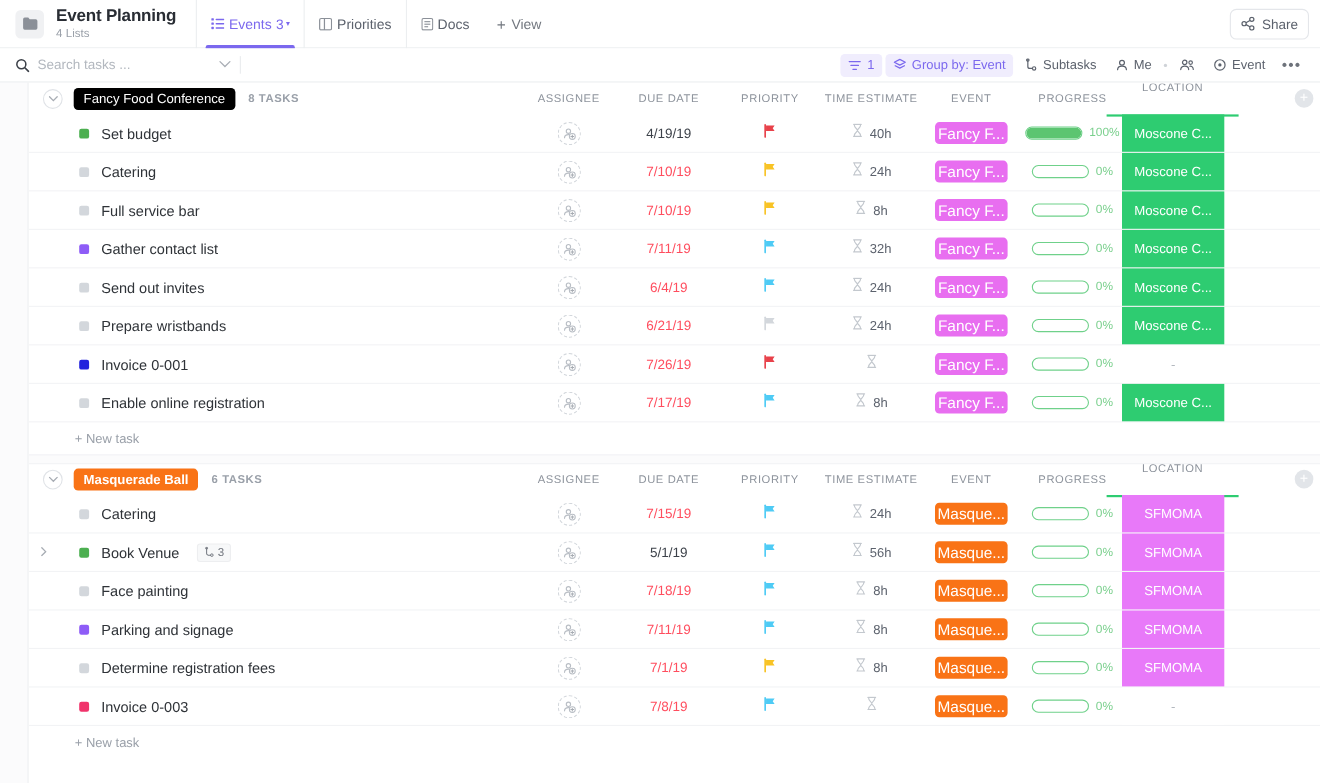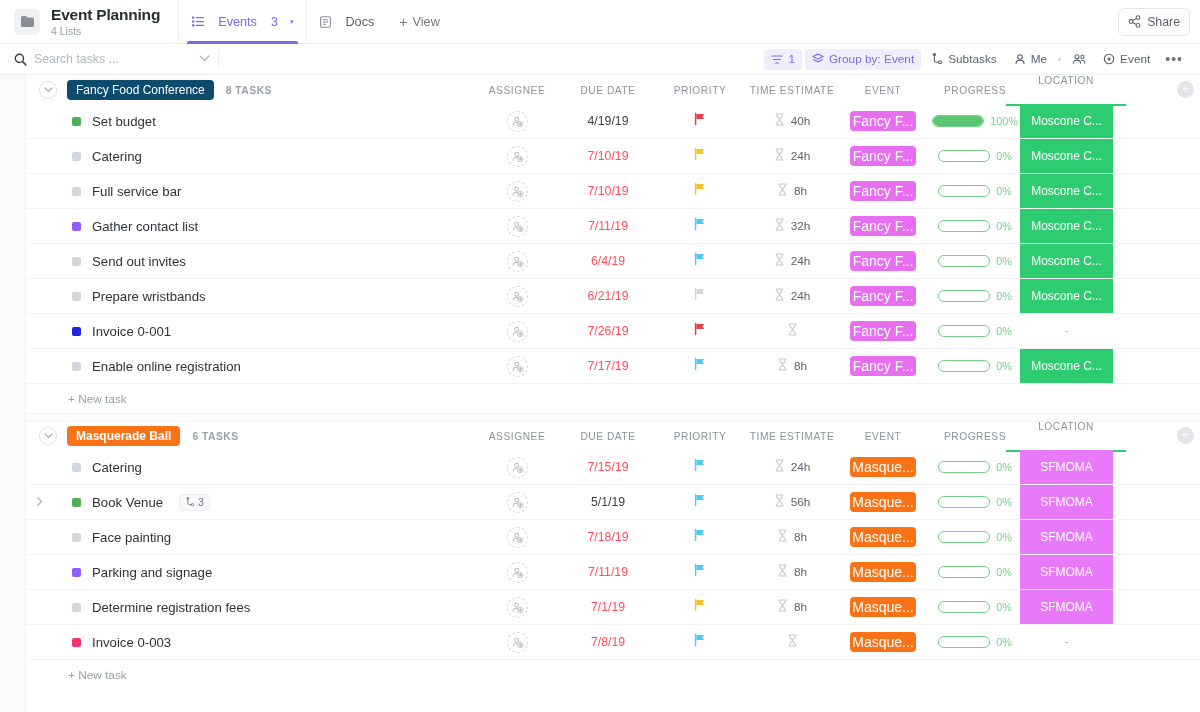--- a/index.html
+++ b/index.html
@@ -35,21 +35,21 @@
     background: #f0f1f3;
     display: flex; align-items: center; justify-content: center;
     flex: 0 0 auto;
   }
   .title-block { margin-left: 11px; }
   .title-main { font-size: 15.5px; font-weight: 700; letter-spacing: -0.2px; line-height: 17px; }
   .title-sub { font-size: 10.5px; color: #9aa0a9; line-height: 14px; margin-top: 1px; }
 
   .tabs { display: flex; align-items: stretch; height: 44px; margin-left: 18px; }
   .tab {
-    display: flex; align-items: center; gap: 14px;
+    display: flex; align-items: center; gap: 4px;
     padding: 0 13px; height: 44px;
     font-size: 12.7px; color: #5c626d;
     position: relative; cursor: pointer;
     border-left: 1px solid #eceef0;
     white-space: nowrap;
   }
   .tab:first-child { border-left: 1px solid #eceef0; }
   .tab.active { color: #7b68ee; font-weight: 400; }
   .tab.active::after {
     content: ""; position: absolute; left: 8px; right: 8px; bottom: 0;
@@ -246,20 +246,27 @@
           <rect x="0" y="0.5" width="2.4" height="2.2" rx="0.6" fill="#7b68ee"></rect>
           <rect x="0" y="4.4" width="2.4" height="2.2" rx="0.6" fill="#7b68ee"></rect>
           <rect x="0" y="8.3" width="2.4" height="2.2" rx="0.6" fill="#7b68ee"></rect>
           <rect x="4" y="1" width="8" height="1.3" rx="0.6" fill="#7b68ee"></rect>
           <rect x="4" y="4.9" width="8" height="1.3" rx="0.6" fill="#7b68ee"></rect>
           <rect x="4" y="8.8" width="8" height="1.3" rx="0.6" fill="#7b68ee"></rect>
         </svg>
       <span>Events</span>
       <span class="cnt">3</span>
       <span class="caret">▾</span>
+    </div>
+    <div class="tab">
+      <svg width="12" height="12" viewBox="0 0 12 12">
+          <rect x="0.6" y="0.8" width="10.8" height="10.4" rx="1.4" fill="none" stroke="#8b9098" stroke-width="1.1"></rect>
+          <rect x="4.4" y="0.8" width="1.1" height="10.4" fill="#8b9098"></rect>
+        </svg>
+      <span>Priorities</span>
     </div>
     <div class="tab">
       <svg width="11" height="12" viewBox="0 0 11 12">
           <rect x="0.6" y="0.8" width="9.8" height="10.4" rx="1.4" fill="none" stroke="#8b9098" stroke-width="1.1"></rect>
           <rect x="2.8" y="3.2" width="5.4" height="1" fill="#8b9098"></rect>
           <rect x="2.8" y="5.5" width="5.4" height="1" fill="#8b9098"></rect>
           <rect x="2.8" y="7.8" width="3.4" height="1" fill="#8b9098"></rect>
         </svg>
       <span>Docs</span>
     </div>
@@ -349,21 +356,21 @@
 </div>
 
 <div class="board" id="board">
     <div class="group">
       <div class="grp-head">
         <div class="grp-chev">
           <svg width="9" height="6" viewBox="0 0 9 6">
             <path d="M1 1l3.5 3.5L8 1" fill="none" stroke="#a8adb4" stroke-width="1.2" stroke-linecap="round"></path>
           </svg>
         </div>
-        <div class="grp-badge" style="background:#0c4a6e;">Fancy Food Conference</div>
+        <div class="grp-badge" style="background:#000000;">Fancy Food Conference</div>
         <div class="grp-count">8 TASKS</div>
         <div class="col-heads">
           <div class="ch" style="left:431px;width:120px;">ASSIGNEE</div>
           <div class="ch" style="left:522px;width:120px;">DUE DATE</div>
           <div class="ch" style="left:614px;width:120px;">PRIORITY</div>
           <div class="ch" style="left:706px;width:120px;">TIME ESTIMATE</div>
           <div class="ch" style="left:797px;width:120px;">EVENT</div>
           <div class="ch" style="left:889px;width:120px;">PROGRESS</div>
           <div class="ch ch-underline" style="left:980px;width:120px;">LOCATION</div>
           <div class="addcol">+</div>

